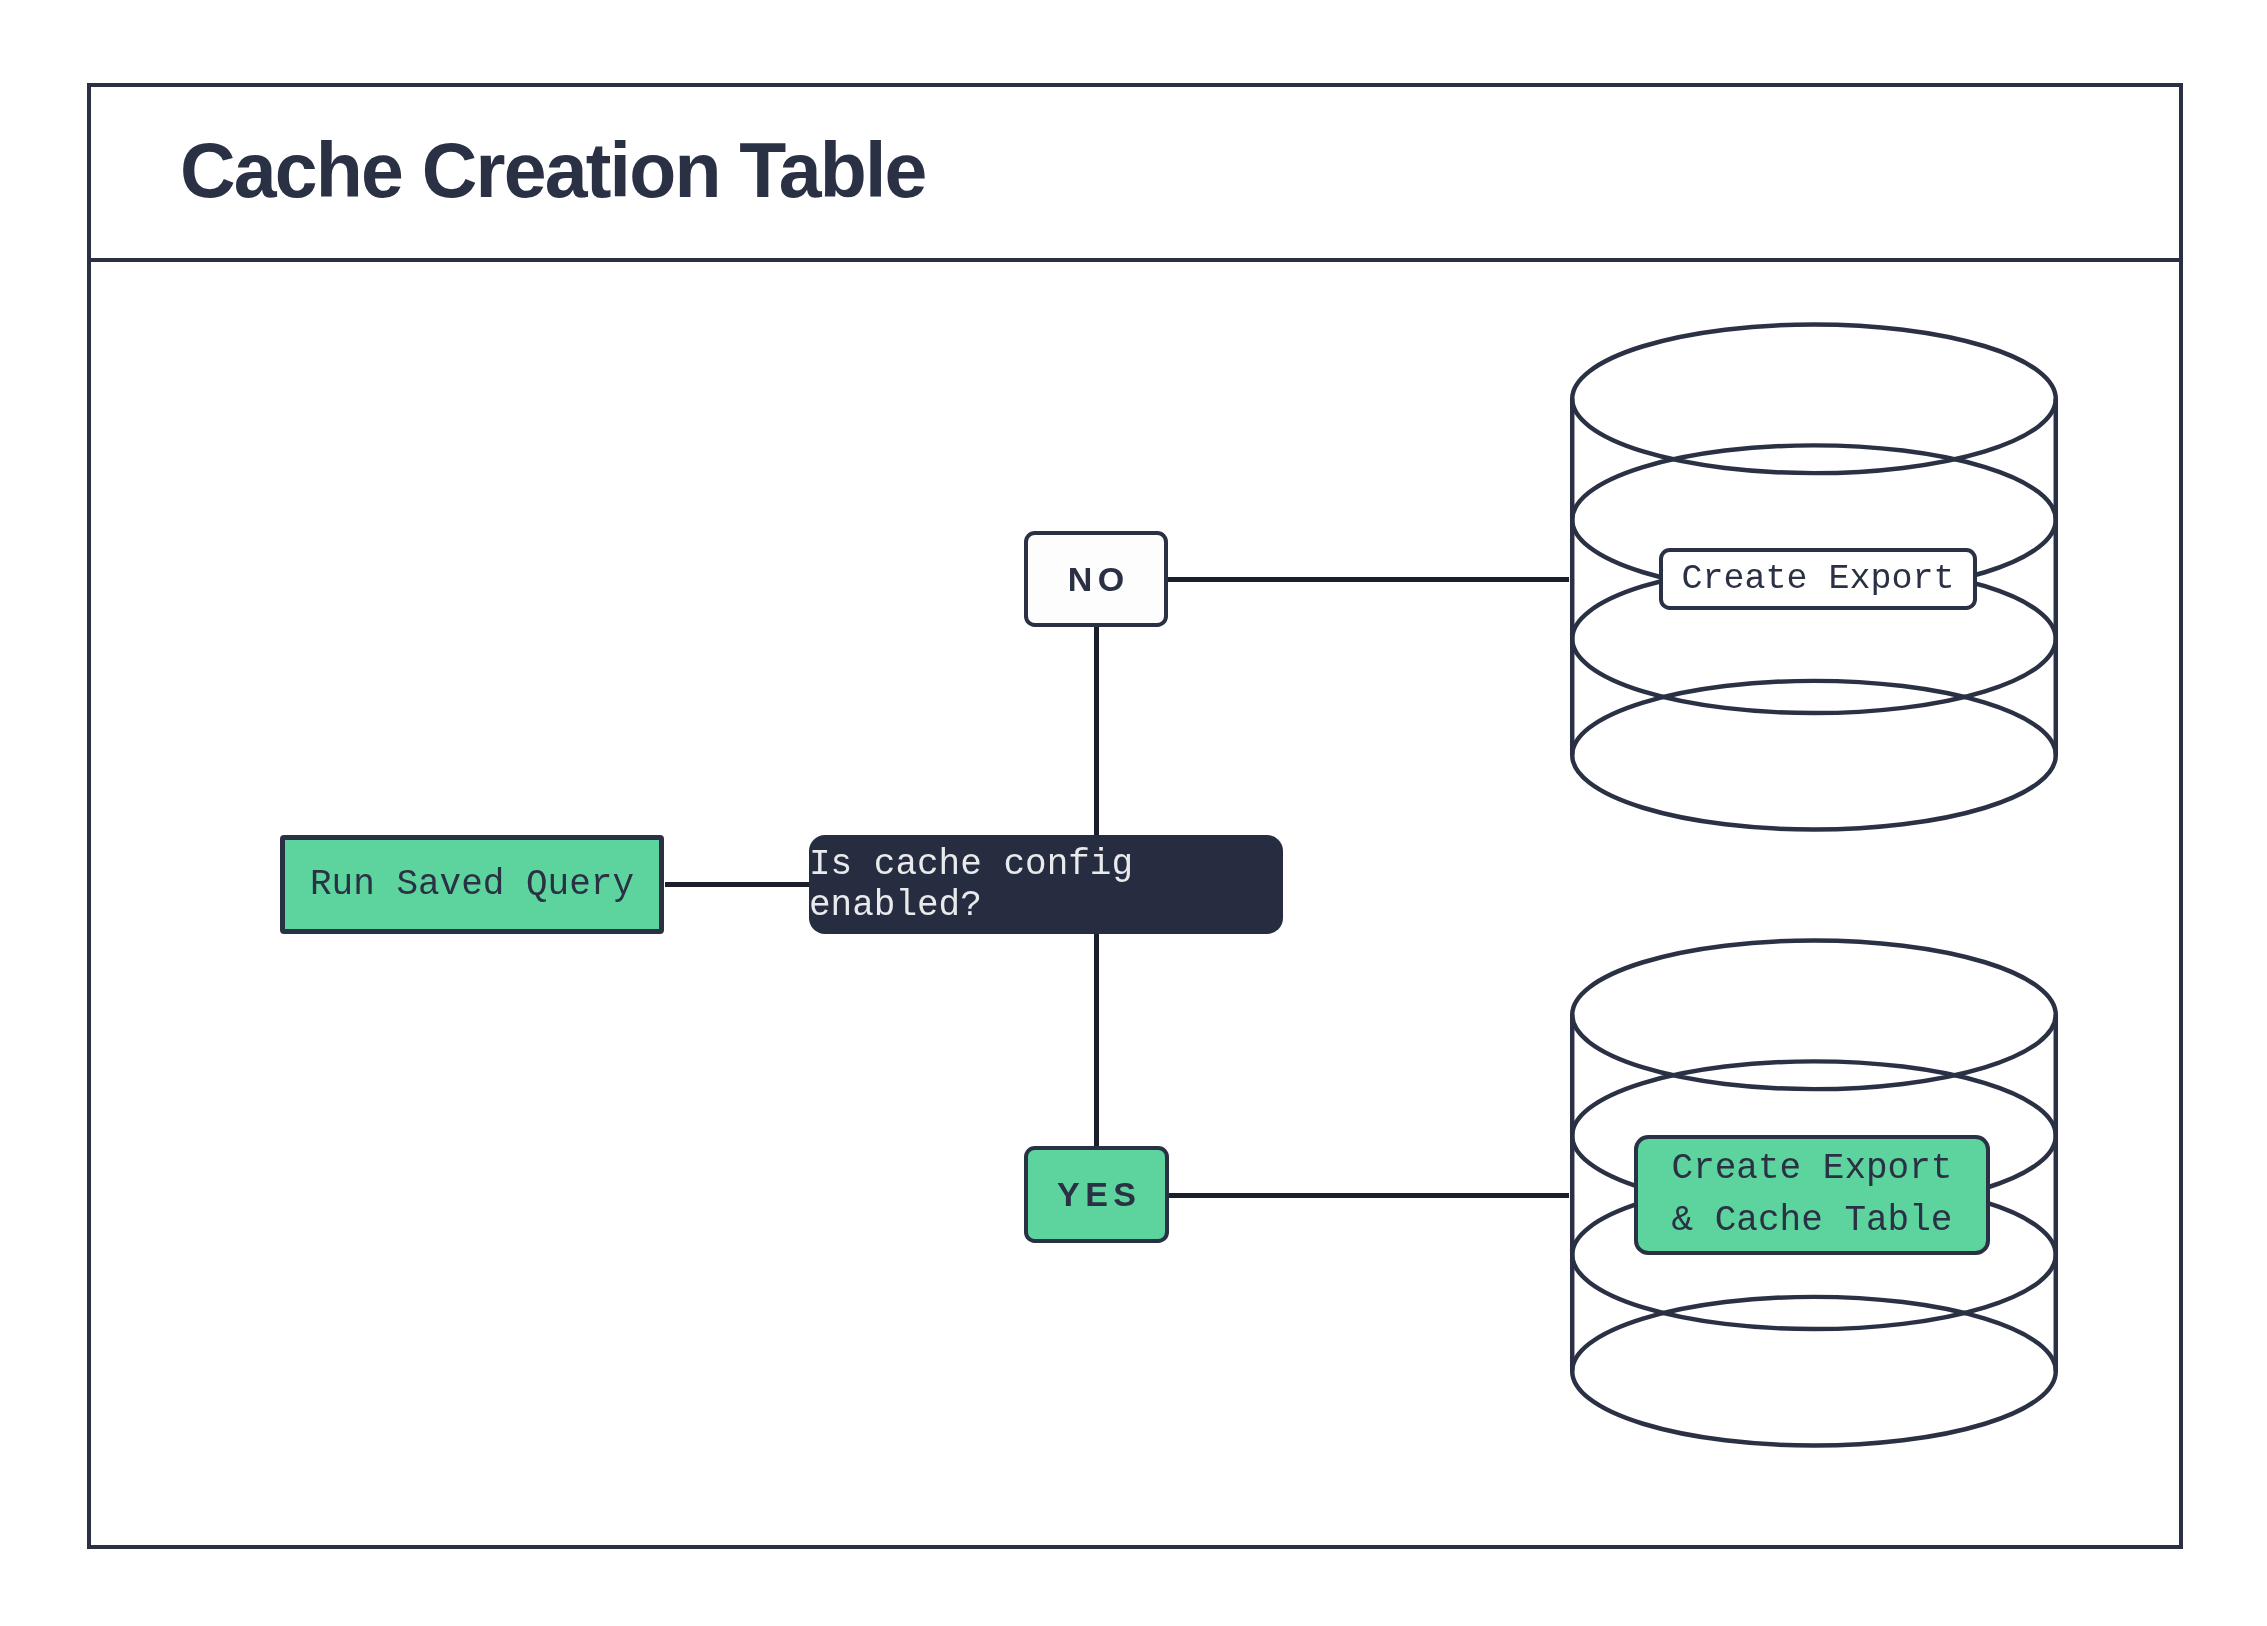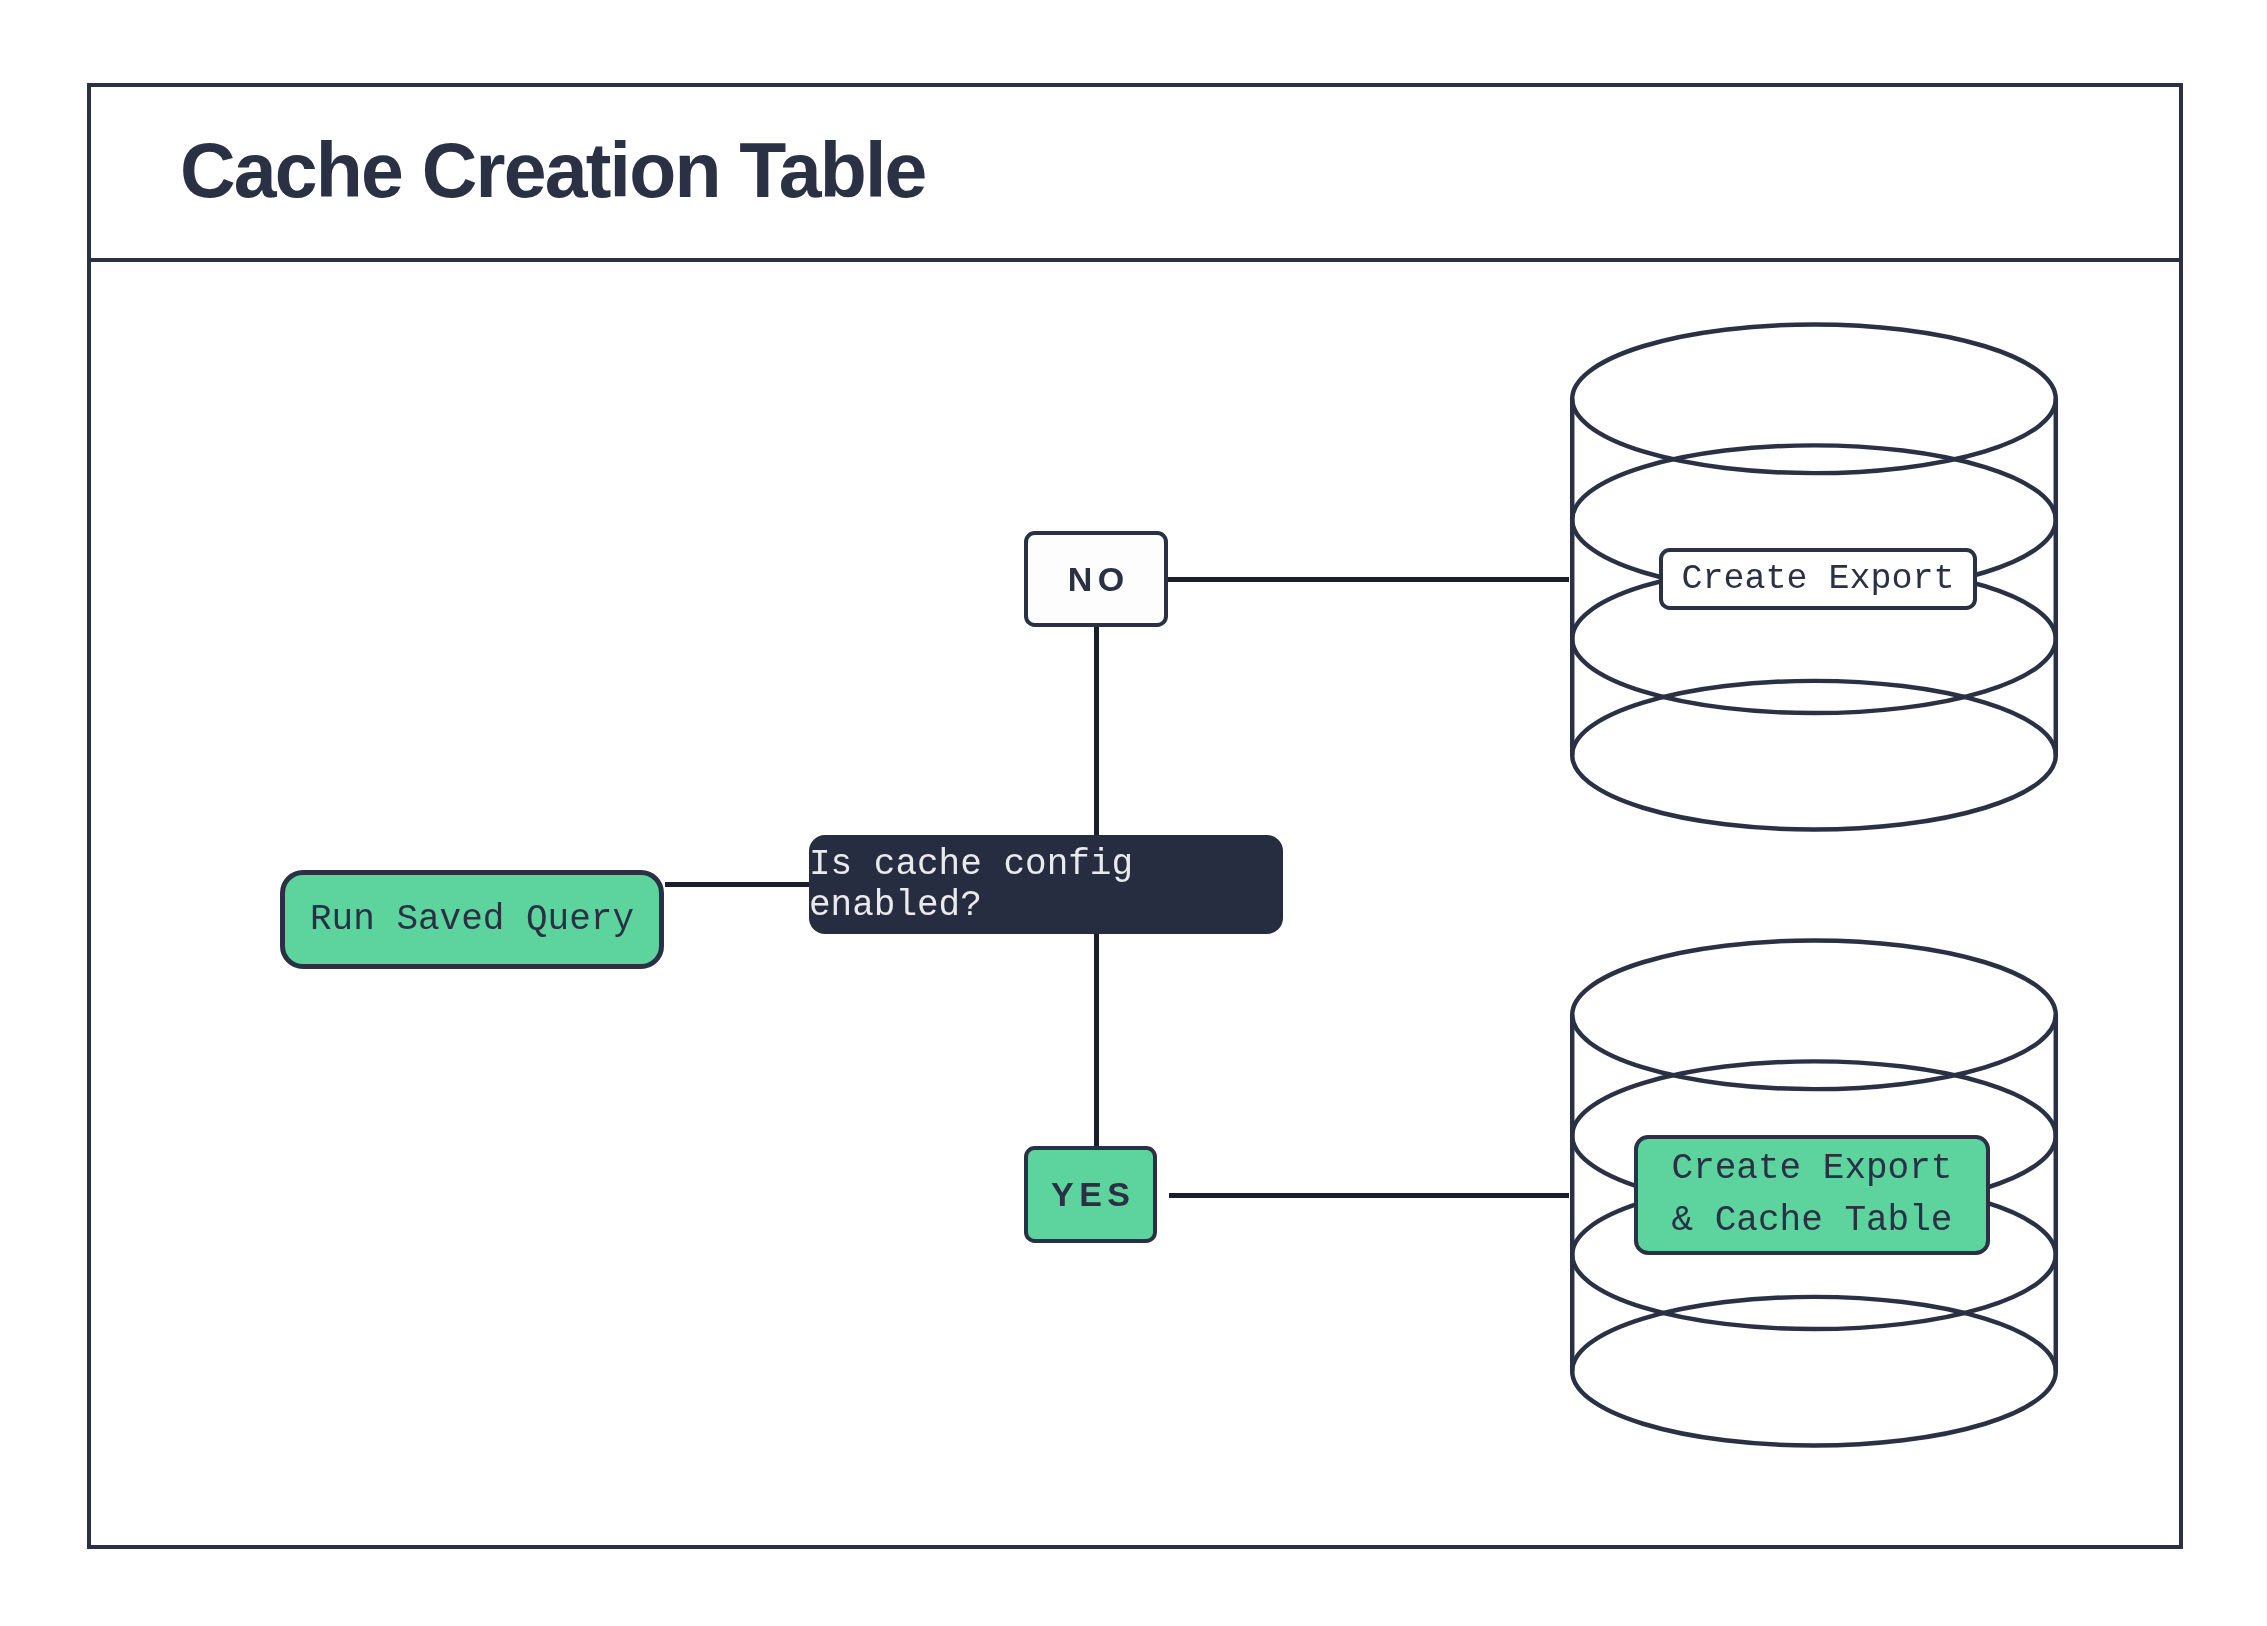--- a/index.html
+++ b/index.html
@@ -28,36 +28,36 @@
   .page-title{
     margin-left:93px;
     font-size:77px;font-weight:700;letter-spacing:-1.8px;color:var(--ink);
     font-family:"Liberation Sans",sans-serif;
   }
   .mono{font-family:Liberation Mono, monospace;}
   .node{
     position:absolute;display:flex;align-items:center;justify-content:center;
   }
   .node-start{
-    left:280px;top:870px;width:384px;height:99px;
-    background:var(--green);border:5.4px solid var(--ink);border-radius:23px;
+    left:280px;top:835px;width:384px;height:99px;
+    background:var(--green);border:5.4px solid var(--ink);border-radius:4px;
     font-size:36px;color:var(--ink);
   }
   .node-decision{
     left:809px;top:835px;width:474px;height:99px;
     background:var(--panel);border-radius:16px;
     font-size:36px;color:var(--lighttext);
   }
   .node-no{
     left:1024px;top:531px;width:144px;height:96px;
     background:#FDFDFD;border:4.5px solid var(--ink);border-radius:10.7px;
     font-size:34px;font-weight:600;letter-spacing:5.4px;color:var(--ink);
   }
   .node-yes{
-    left:1024px;top:1146px;width:133px;height:97px;
+    left:1024px;top:1146px;width:145px;height:97px;
     background:var(--green);border:4.5px solid var(--ink);border-radius:10.7px;
     font-size:34px;font-weight:600;letter-spacing:5.4px;color:var(--ink);
   }
   .node-no span,.node-yes span{margin-right:-5.4px;}
   .db-label-export{
     left:1659px;top:548px;width:318px;height:62px;
     background:var(--paper);border:4.5px solid var(--ink);border-radius:10.7px;
     font-size:35px;color:var(--ink);
   }
   .db-label-cache{

